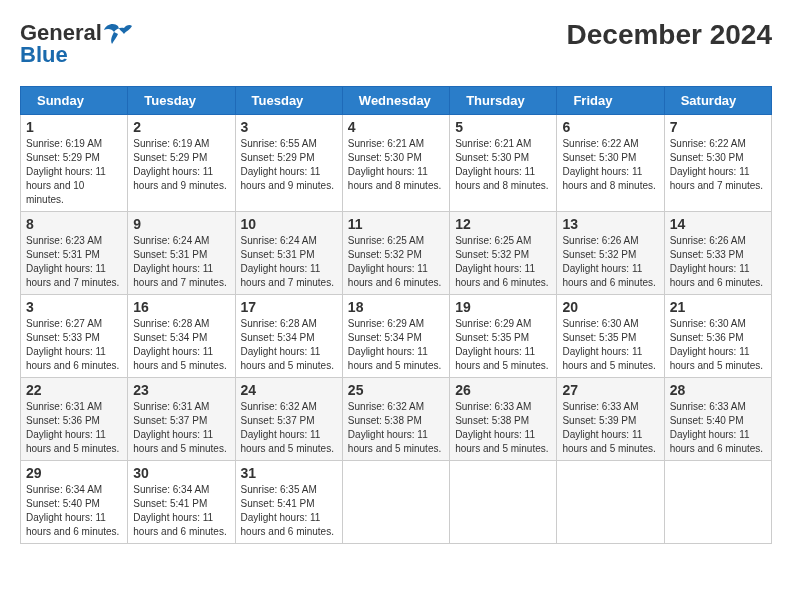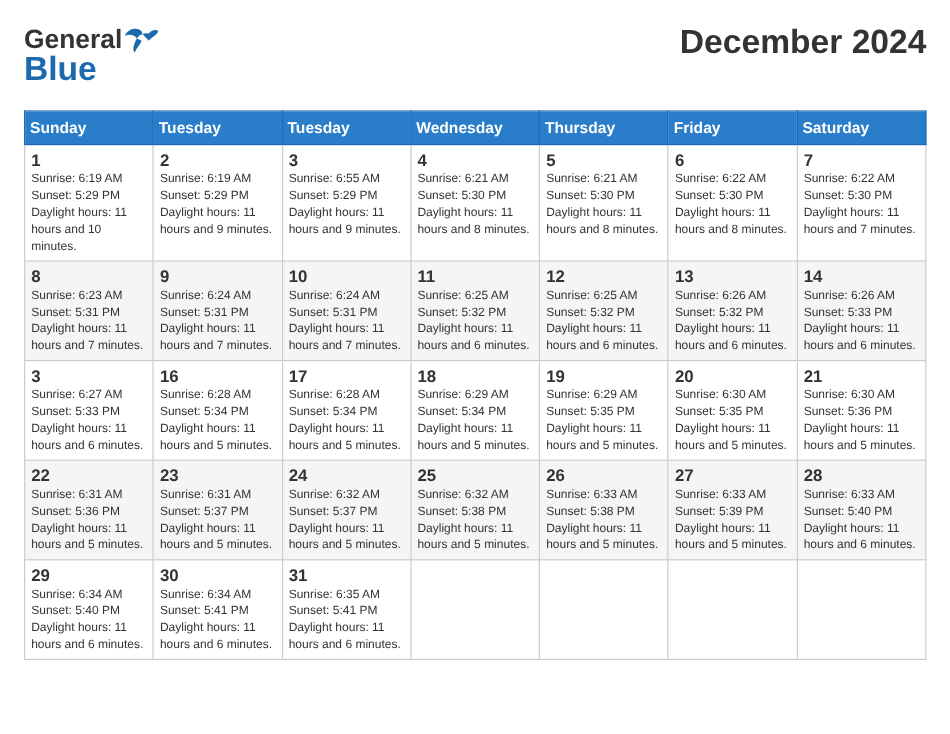--- a/index.html
+++ b/index.html
@@ -49,21 +49,21 @@
       color: #555;
     }
     .calendar-table {
       width: 100%;
       border-collapse: collapse;
       font-size: 11px;
     }
     .calendar-table th {
       background-color: #2a7dc9;
       color: white;
-      padding: 6px 4px;
+      padding: 6px 16px;
       text-align: left;
       font-size: 13px;
       font-weight: bold;
       border: 1px solid #1e6ab8;
     }
     .calendar-table td {
       border: 1px solid #ccc;
       padding: 4px 5px;
       vertical-align: top;
       width: calc(100% / 7);
@@ -97,21 +97,21 @@
 
 <div class="header-section">
   <div class="logo">
     <div class="logo-text">
       <span class="logo-general">General</span>
       <svg class="logo-bird" viewBox="0 0 28 22" xmlns="http://www.w3.org/2000/svg">
         <path d="M14 4 C10 0, 2 2, 0 8 C4 6, 8 7, 10 10 C12 7, 16 5, 20 6 C22 3, 26 2, 28 4 C26 8, 22 9, 20 12 C18 9, 15 8, 14 4Z" fill="#1a6aad"></path>
         <path d="M10 10 C8 14, 6 18, 8 22 C10 18, 13 15, 14 12Z" fill="#1a6aad"></path>
       </svg>
     </div>
-    <span class="logo-blue" style="font-size:28px;font-weight:bold;color:#1a6aad;margin-top:-4px;">Blue</span>
+    <span class="logo-blue" style="font-size:22px;font-weight:bold;color:#1a6aad;margin-top:-4px;">Blue</span>
   </div>
   <div class="title-section">
     <div class="month-title">December 2024</div>
   </div>
 </div>
 
 <table class="calendar-table">
   <thead>
     <tr>
       <th>Sunday</th>

